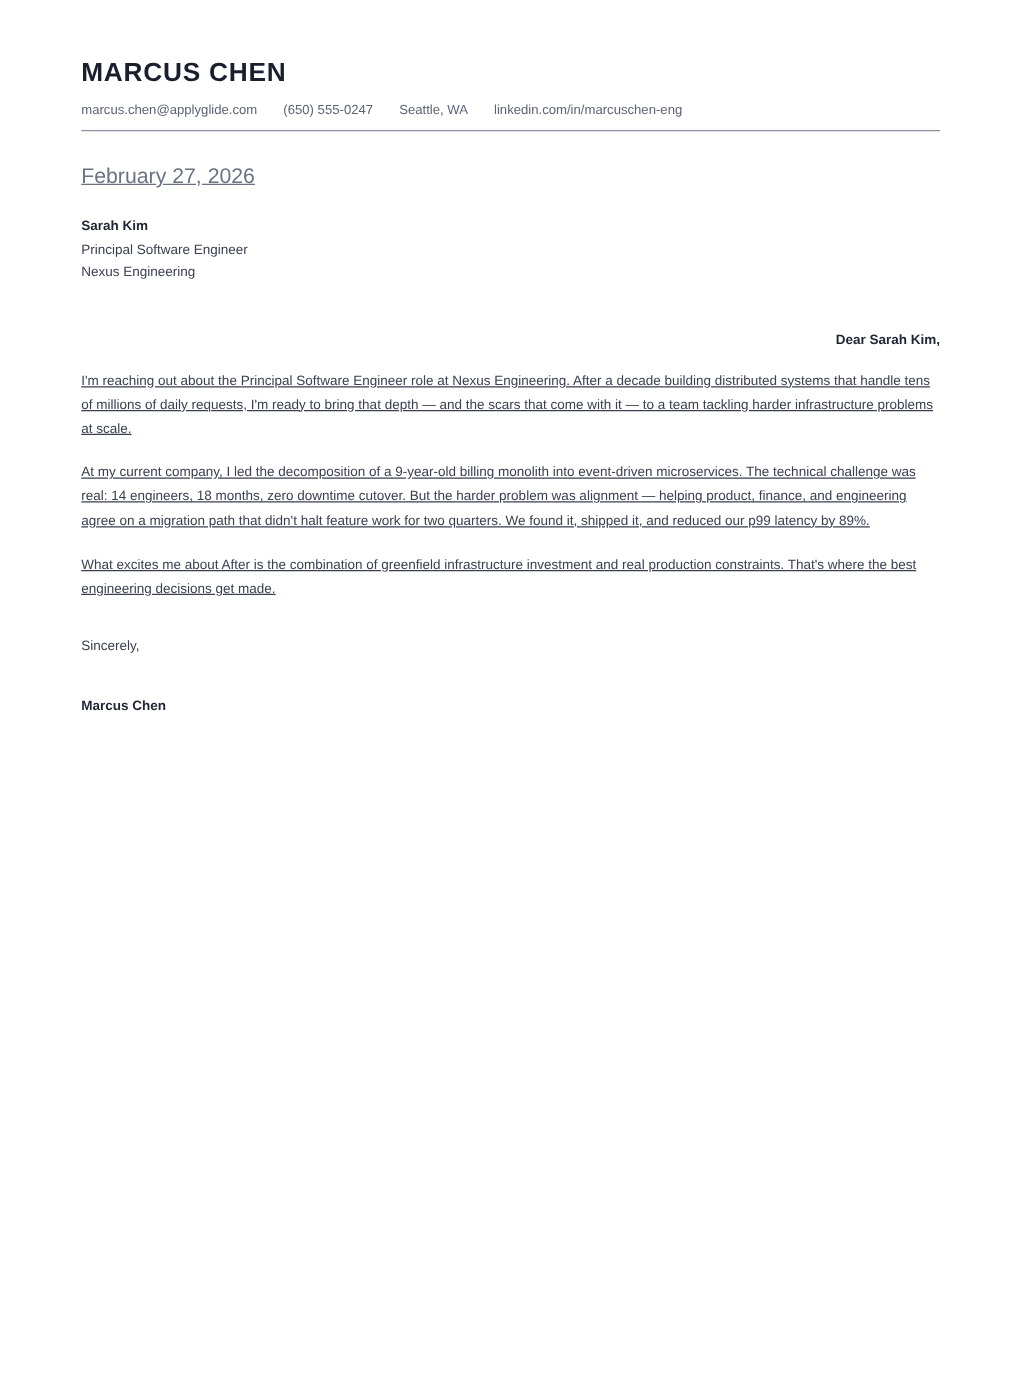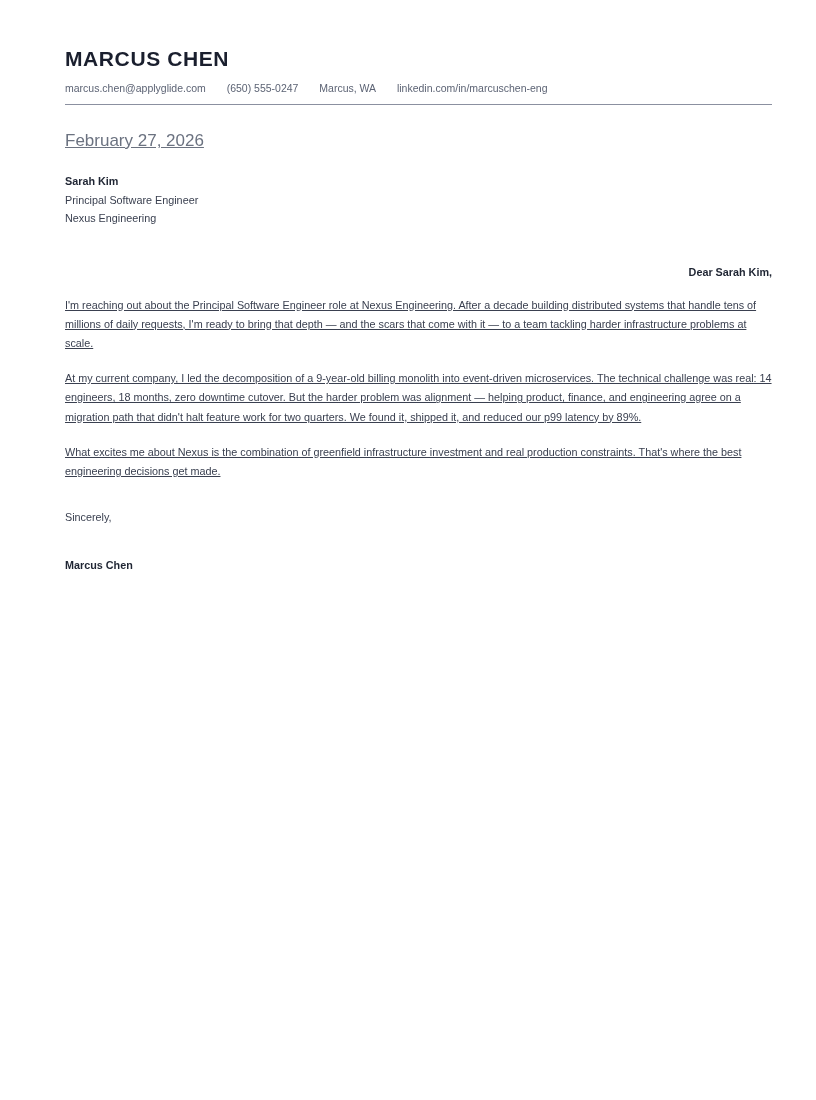--- a/index.html
+++ b/index.html
@@ -11,21 +11,21 @@
     width: 816px;
     height: 1100px;
     font-family: "Liberation Sans", sans-serif;
     -webkit-font-smoothing: antialiased;
   }
 
   .page {
     box-sizing: border-box;
     width: 816px;
     min-height: 1100px;
-    padding: 46px 44px 0 65px;
+    padding: 46px 64px 0 65px;
     background: #ffffff;
   }
 
   
   .letterhead {
     padding-bottom: 9px;
     border-bottom: 1.5px solid #8b90a0;
   }
 
   .candidate-name {
@@ -113,21 +113,21 @@
 <div class="page">
 
   <header class="letterhead">
     <h1 class="candidate-name">MARCUS CHEN</h1>
 
     <div class="contact-line">
       <span class="contact-item">marcus.chen@applyglide.com</span>
       <span class="contact-sep"></span>
       <span class="contact-item">(650) 555-0247</span>
       <span class="contact-sep"></span>
-      <span class="contact-item">Marcus, WA</span>
+      <span class="contact-item">Seattle, WA</span>
       <span class="contact-sep"></span>
       <span class="contact-item">linkedin.com/in/marcuschen-eng</span>
     </div>
   </header>
 
   <main class="letter-body">
 
     <div class="letter-date">February 27, 2026</div>
 
     <div class="recipient-block">
@@ -135,21 +135,21 @@
       <div class="recipient-line">Principal Software Engineer</div>
       <div class="recipient-line">Nexus Engineering</div>
     </div>
 
     <div class="salutation">Dear Sarah Kim,</div>
 
     <p class="body-paragraph">I'm reaching out about the Principal Software Engineer role at Nexus Engineering. After a decade building distributed systems that handle tens of millions of daily requests, I'm ready to bring that depth — and the scars that come with it — to a team tackling harder infrastructure problems at scale.</p>
 
     <p class="body-paragraph">At my current company, I led the decomposition of a 9-year-old billing monolith into event-driven microservices. The technical challenge was real: 14 engineers, 18 months, zero downtime cutover. But the harder problem was alignment — helping product, finance, and engineering agree on a migration path that didn't halt feature work for two quarters. We found it, shipped it, and reduced our p99 latency by 89%.</p>
 
-    <p class="body-paragraph">What excites me about Nexus is the combination of greenfield infrastructure investment and real production constraints. That's where the best engineering decisions get made.</p>
+    <p class="body-paragraph">What excites me about After is the combination of greenfield infrastructure investment and real production constraints. That's where the best engineering decisions get made.</p>
 
 
     <div class="closing">Sincerely,</div>
 
     <div class="signature-name">Marcus Chen</div>
 
   </main>
 </div>
 
 </body></html>

